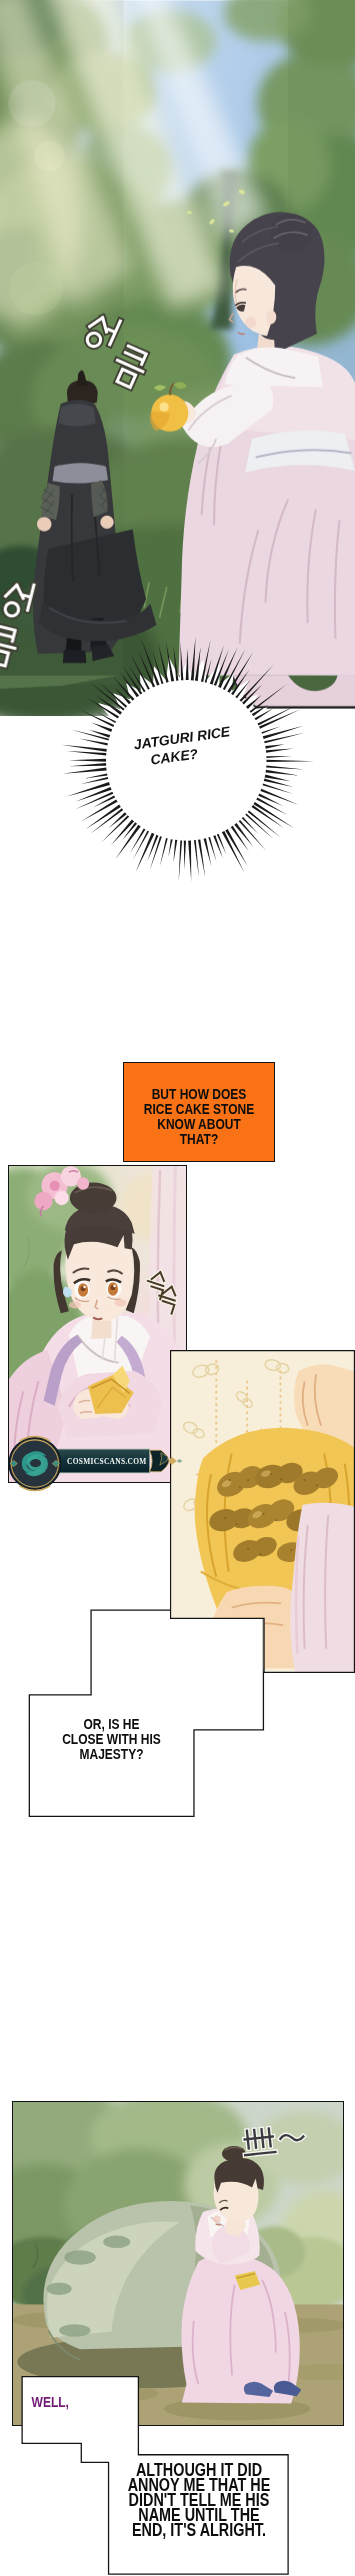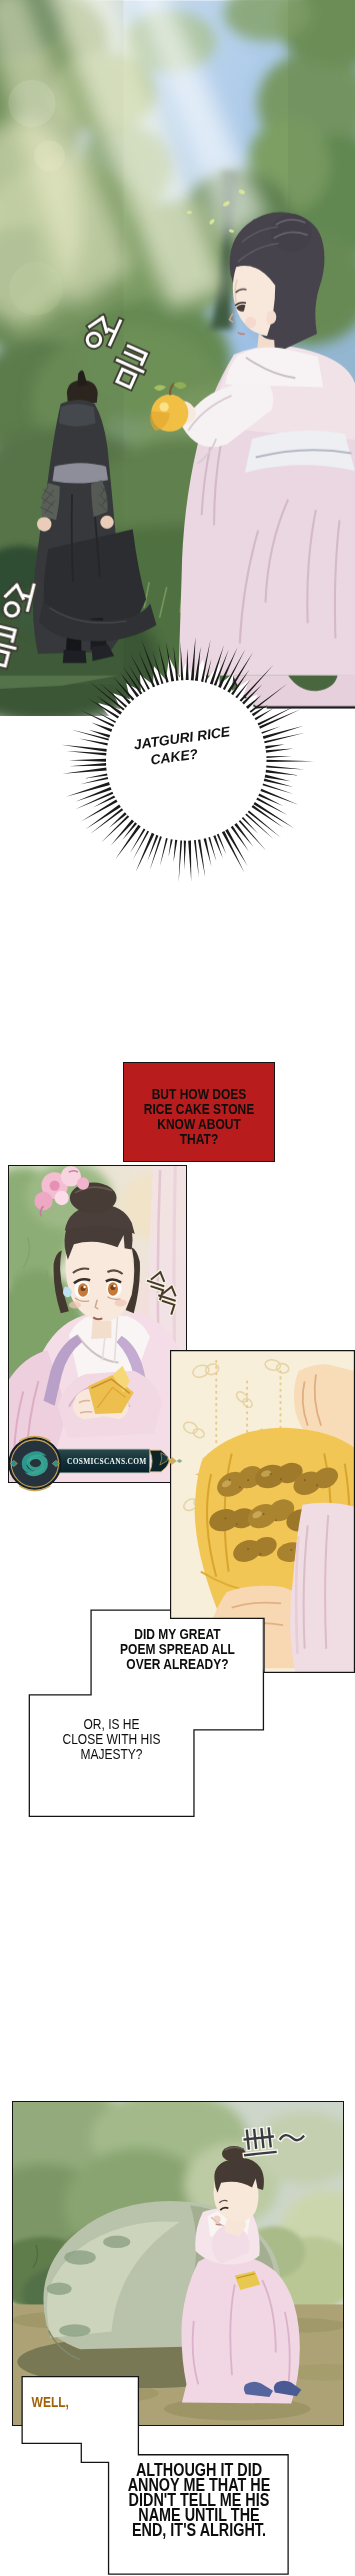--- a/index.html
+++ b/index.html
@@ -1,18 +1,18 @@
 <!DOCTYPE html>
 <html style="font-size:8.2px"><head>
 <meta charset="utf-8">
 <style>
 html,body{margin:0;padding:0;background:#ffffff;}
 #page{position:relative;width:355px;height:3761px;background:#ffffff;overflow:hidden;
   font-family:"Liberation Sans",sans-serif;}
-.cap{position:absolute;background:#b91c1c;border:1px solid #141414;box-sizing:border-box;z-index:30;}
+.cap{position:absolute;background:#f97316;border:1px solid #141414;box-sizing:border-box;z-index:30;}
 .cap .t{position:absolute;left:0;right:0;text-align:center;color:#0d0d0d;
   font-weight:bold;font-size:15px;line-height:15px;transform:scaleX(0.8);}
 </style>
 </head>
 <body>
 <div id="page">
 
 <div style="position:absolute;left:0;top:0;z-index:1;">
 <svg width="355" height="716" viewBox="0 0 690 1390">
 <defs>
@@ -622,25 +622,22 @@
 <circle cx="62" cy="63" r="5" fill="#27333c"></circle>
 </svg>
 </div>
 
 <div style="position:absolute;left:0;top:1597px;z-index:20;">
 <svg width="355" height="237" viewBox="0 0 690 460">
   <path d="M177,25 H512 V258 H377 V426 H57 V190 H177 Z" fill="#ffffff" stroke="#141414" stroke-width="2.5"></path>
 </svg>
 </div>
 
-<div style="position:absolute;left:91px;top:1610px;width:173px;z-index:21;text-align:center;color:#0d0d0d;font-weight:bold;font-size:15px;line-height:15px;">
-  <div style="transform:scaleX(0.8);padding-top:15.5px;">DID MY GREAT<br>POEM SPREAD ALL<br>OVER ALREADY?</div>
-</div>
-
-<div style="position:absolute;left:29px;top:1695px;width:165px;z-index:21;text-align:center;color:#0d0d0d;font-weight:normal;font-size:15px;line-height:15px;">
+
+<div style="position:absolute;left:29px;top:1695px;width:165px;z-index:21;text-align:center;color:#0d0d0d;font-weight:bold;font-size:15px;line-height:15px;">
   <div style="transform:scaleX(0.8);padding-top:20.6px;">OR, IS HE<br>CLOSE WITH HIS<br>MAJESTY?</div>
 </div>
 
 <div style="position:absolute;left:12.4px;top:2101px;z-index:5;">
 <svg width="332" height="325" viewBox="0 0 634 623" preserveAspectRatio="none" style="display:block;">
 <defs>
 <filter id="p4b" x="-50%" y="-50%" width="200%" height="200%">
             <feGaussianBlur stdDeviation="10"></feGaussianBlur>
           </filter>
 <filter id="p4b2" x="-50%" y="-50%" width="200%" height="200%">
@@ -743,21 +740,21 @@
 </svg>
 <div style="position:absolute;left:0;top:0;width:332px;height:325px;border:1.3px solid #141414;box-sizing:border-box;"></div>
 </div>
 
 <div style="position:absolute;left:0;top:2370px;z-index:30;">
 <svg width="355" height="222" viewBox="0 0 690 430">
   <path d="M43,12 H269 V164 H560 V396 H211 V179 H158 V142 H43 Z" fill="#ffffff" stroke="#141414" stroke-width="2.5"></path>
 </svg>
 </div>
 
-<div style="position:absolute;left:27px;top:2394px;width:46px;z-index:31;text-align:center;color:#a16207;font-weight:bold;font-size:15px;line-height:15px;">
+<div style="position:absolute;left:27px;top:2394px;width:46px;z-index:31;text-align:center;color:#701a75;font-weight:bold;font-size:15px;line-height:15px;">
   <div style="transform:scaleX(0.8);">WELL,</div>
 </div>
 
 <div style="position:absolute;left:109px;top:2454px;width:180px;z-index:31;text-align:center;color:#0d0d0d;font-weight:bold;font-size:18px;line-height:15px;">
   <div style="transform:scaleX(0.8);padding-top:8.8px;">ALTHOUGH IT DID<br>ANNOY ME THAT HE<br>DIDN'T TELL ME HIS<br>NAME UNTIL THE<br>END, IT'S ALRIGHT.</div>
 </div>
 
 </div>
 
 

